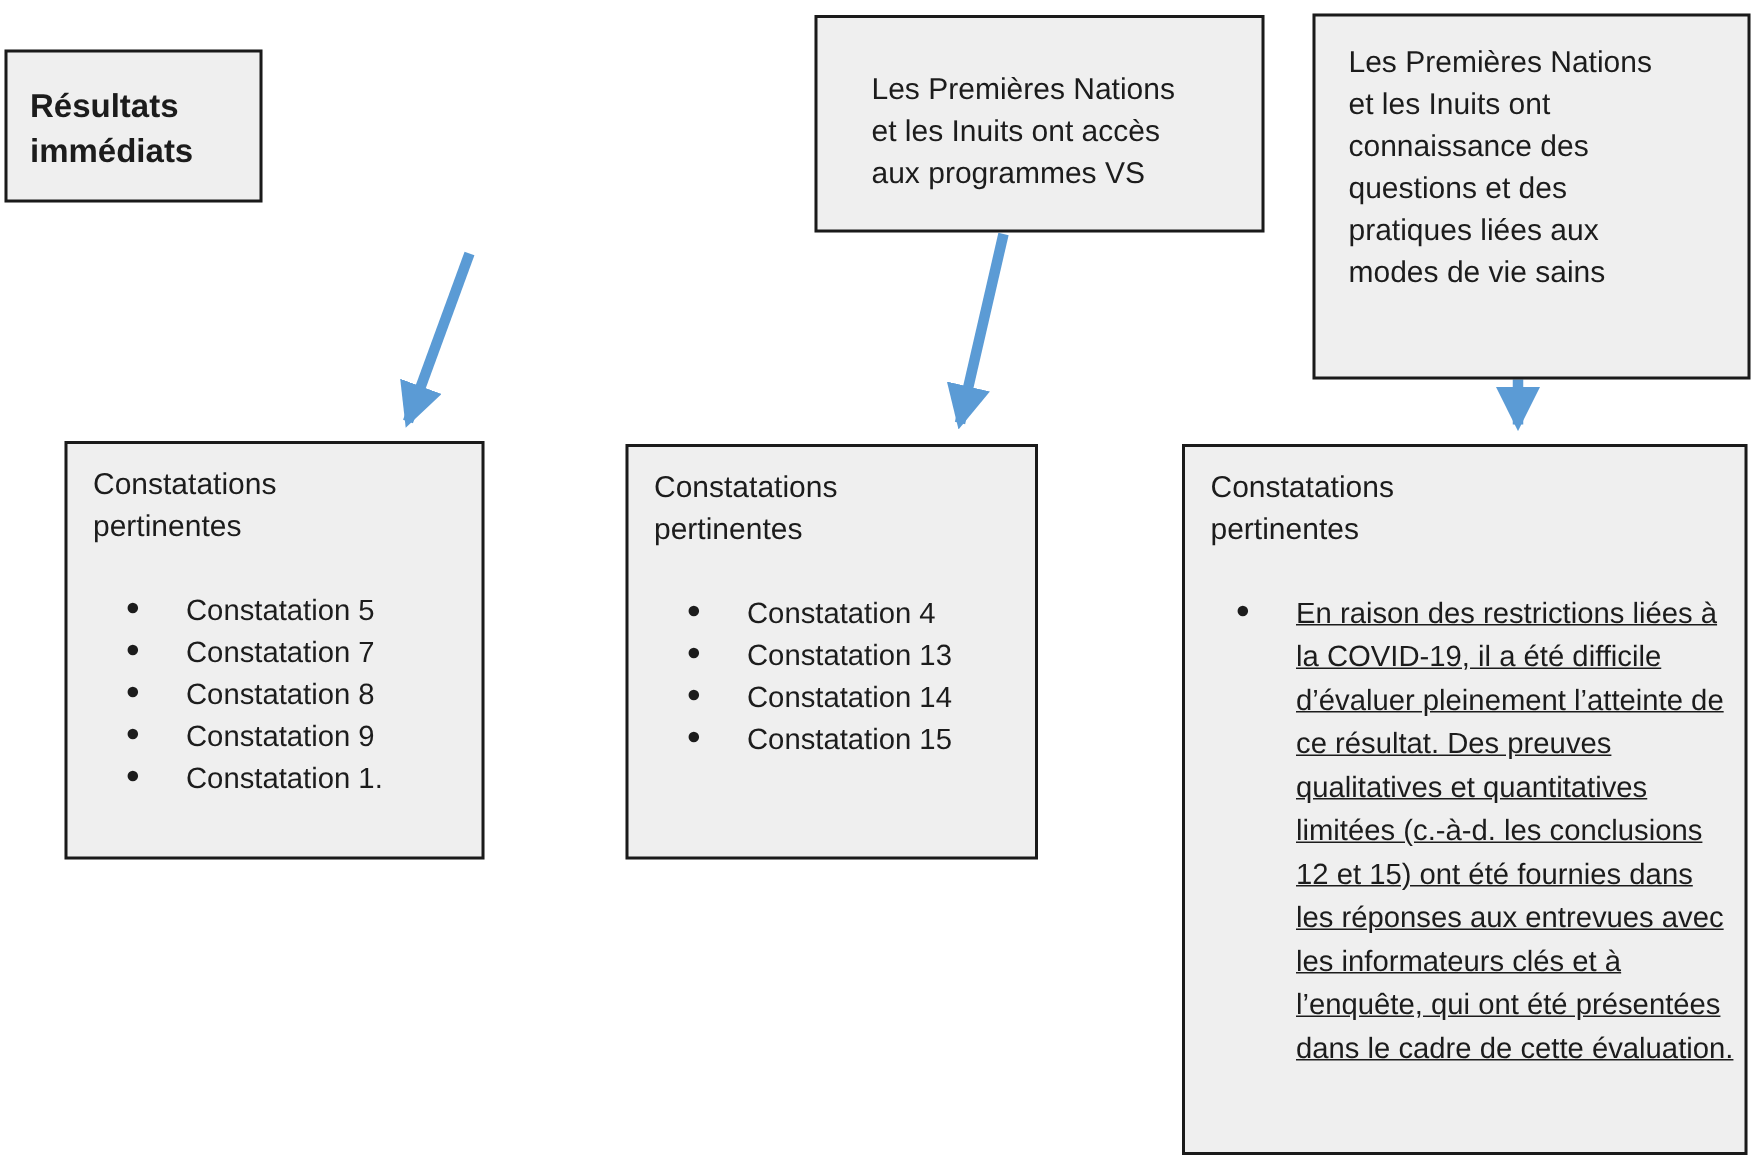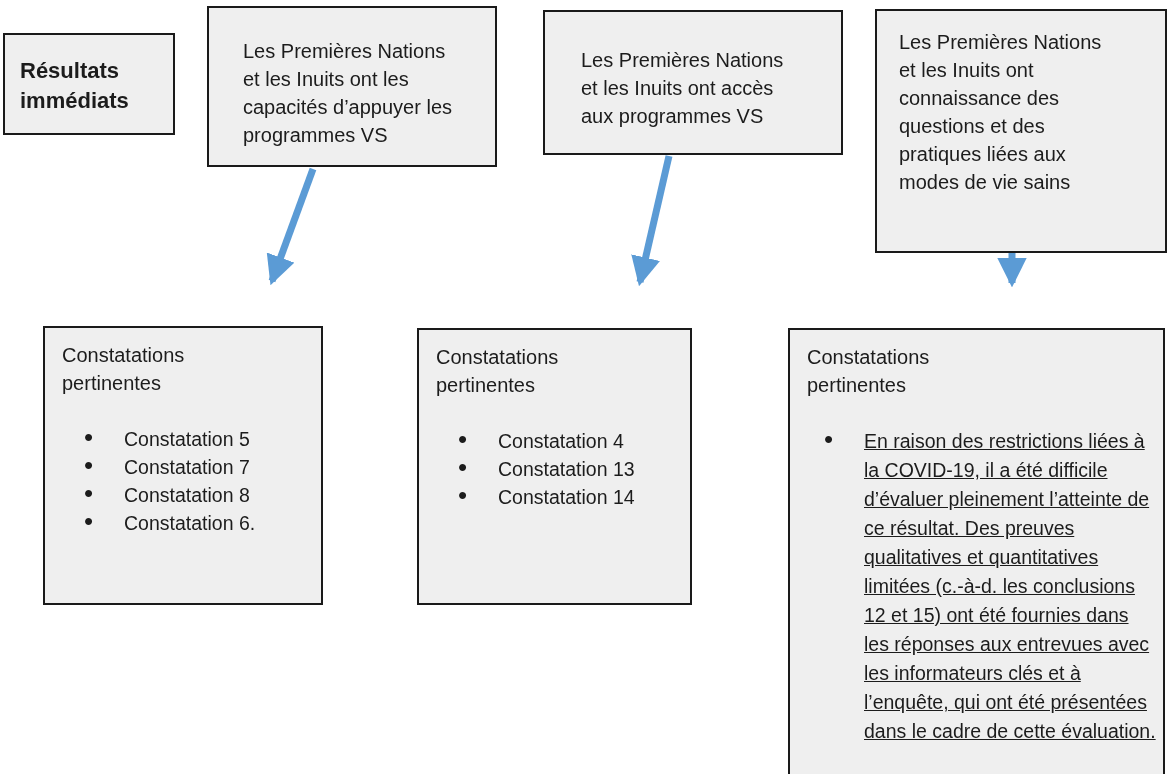--- a/index.html
+++ b/index.html
@@ -11,21 +11,21 @@
     position:absolute;background:#efefef;border:2px solid #1a1a1a;box-sizing:border-box;
   }
   .label-box{
     left:3px;top:33px;width:172px;height:102px;
     font-weight:bold;font-size:22px;line-height:30px;padding:21px 8px 0 15px;
   }
   .top-box{font-size:20px;line-height:28px;}
   .top-box-1{left:207px;top:6px;width:290px;height:161px;padding:29px 32px 0 34px;}
   .top-box-2{left:543px;top:10px;width:300px;height:145px;padding:34px 51px 0 36px;}
   .top-box-3{left:875px;top:9px;width:292px;height:244px;padding:17px 45px 0 22px;}
-  .bottom-box{font-size:20px;line-height:28px;margin-top:32px;}
+  .bottom-box{font-size:20px;line-height:28px;}
   .bottom-box-1{left:43px;top:294px;width:280px;height:279px;padding:13px 5px 0 17px;}
   .bottom-box-2{left:417px;top:296px;width:275px;height:277px;padding:13px 5px 0 17px;}
   .bottom-box-3{left:788px;top:296px;width:377px;height:474px;padding:13px 5px 0 17px;}
   .box-title{max-width:170px;}
   ul.findings{
     list-style:none;margin:28px 0 0 0;padding:0 0 0 62px;
   }
   .bottom-box-3 ul.findings{padding-left:57px;}
   ul.findings li{
     position:relative;font-size:19.5px;line-height:28px;margin:0;
@@ -49,48 +49,47 @@
     </defs>
     <line x1="313" y1="169" x2="272" y2="281" stroke-width="7" marker-end="url(#arrowhead)" stroke="#5B9BD5"></line>
     <line x1="669" y1="156" x2="640" y2="282" stroke-width="7" marker-end="url(#arrowhead)" stroke="#5B9BD5"></line>
     <line x1="1012" y1="206" x2="1012" y2="283" stroke-width="7" marker-end="url(#arrowhead)" stroke="#5B9BD5"></line>
   </svg>
 
   <div class="box label-box">
     <span>Résultats immédiats</span>
   </div>
 
-  <div class="box top-box top-box-1">
-    <span>Les Premières Nations et les Inuits ont les capacités d’appuyer les programmes VS</span>
-  </div>
 
   <div class="box top-box top-box-2">
     <span>Les Premières Nations et les Inuits ont accès aux programmes VS</span>
   </div>
 
   <div class="box top-box top-box-3">
     <span>Les Premières Nations et les Inuits ont connaissance des questions et des pratiques liées aux modes de vie sains</span>
   </div>
 
   <div class="box bottom-box bottom-box-1">
     <div class="box-title">Constatations pertinentes</div>
     <ul class="findings">
       <li>Constatation 5</li>
       <li>Constatation 7</li>
       <li>Constatation 8</li>
-      <li>Constatation 6.</li>
+      <li>Constatation 9</li>
+      <li>Constatation 1.</li>
     </ul>
   </div>
 
   <div class="box bottom-box bottom-box-2">
     <div class="box-title">Constatations pertinentes</div>
     <ul class="findings">
       <li>Constatation 4</li>
       <li>Constatation 13</li>
       <li>Constatation 14</li>
+      <li>Constatation 15</li>
     </ul>
   </div>
 
   <div class="box bottom-box bottom-box-3">
     <div class="box-title">Constatations pertinentes</div>
     <ul class="findings">
       <li>En raison des restrictions liées à la COVID-19, il a été difficile d’évaluer pleinement l’atteinte de ce résultat. Des preuves qualitatives et quantitatives limitées (c.-à-d. les conclusions 12 et 15) ont été fournies dans les réponses aux entrevues avec les informateurs clés et à l’enquête, qui ont été présentées dans le cadre de cette évaluation.</li>
     </ul>
   </div>
 

